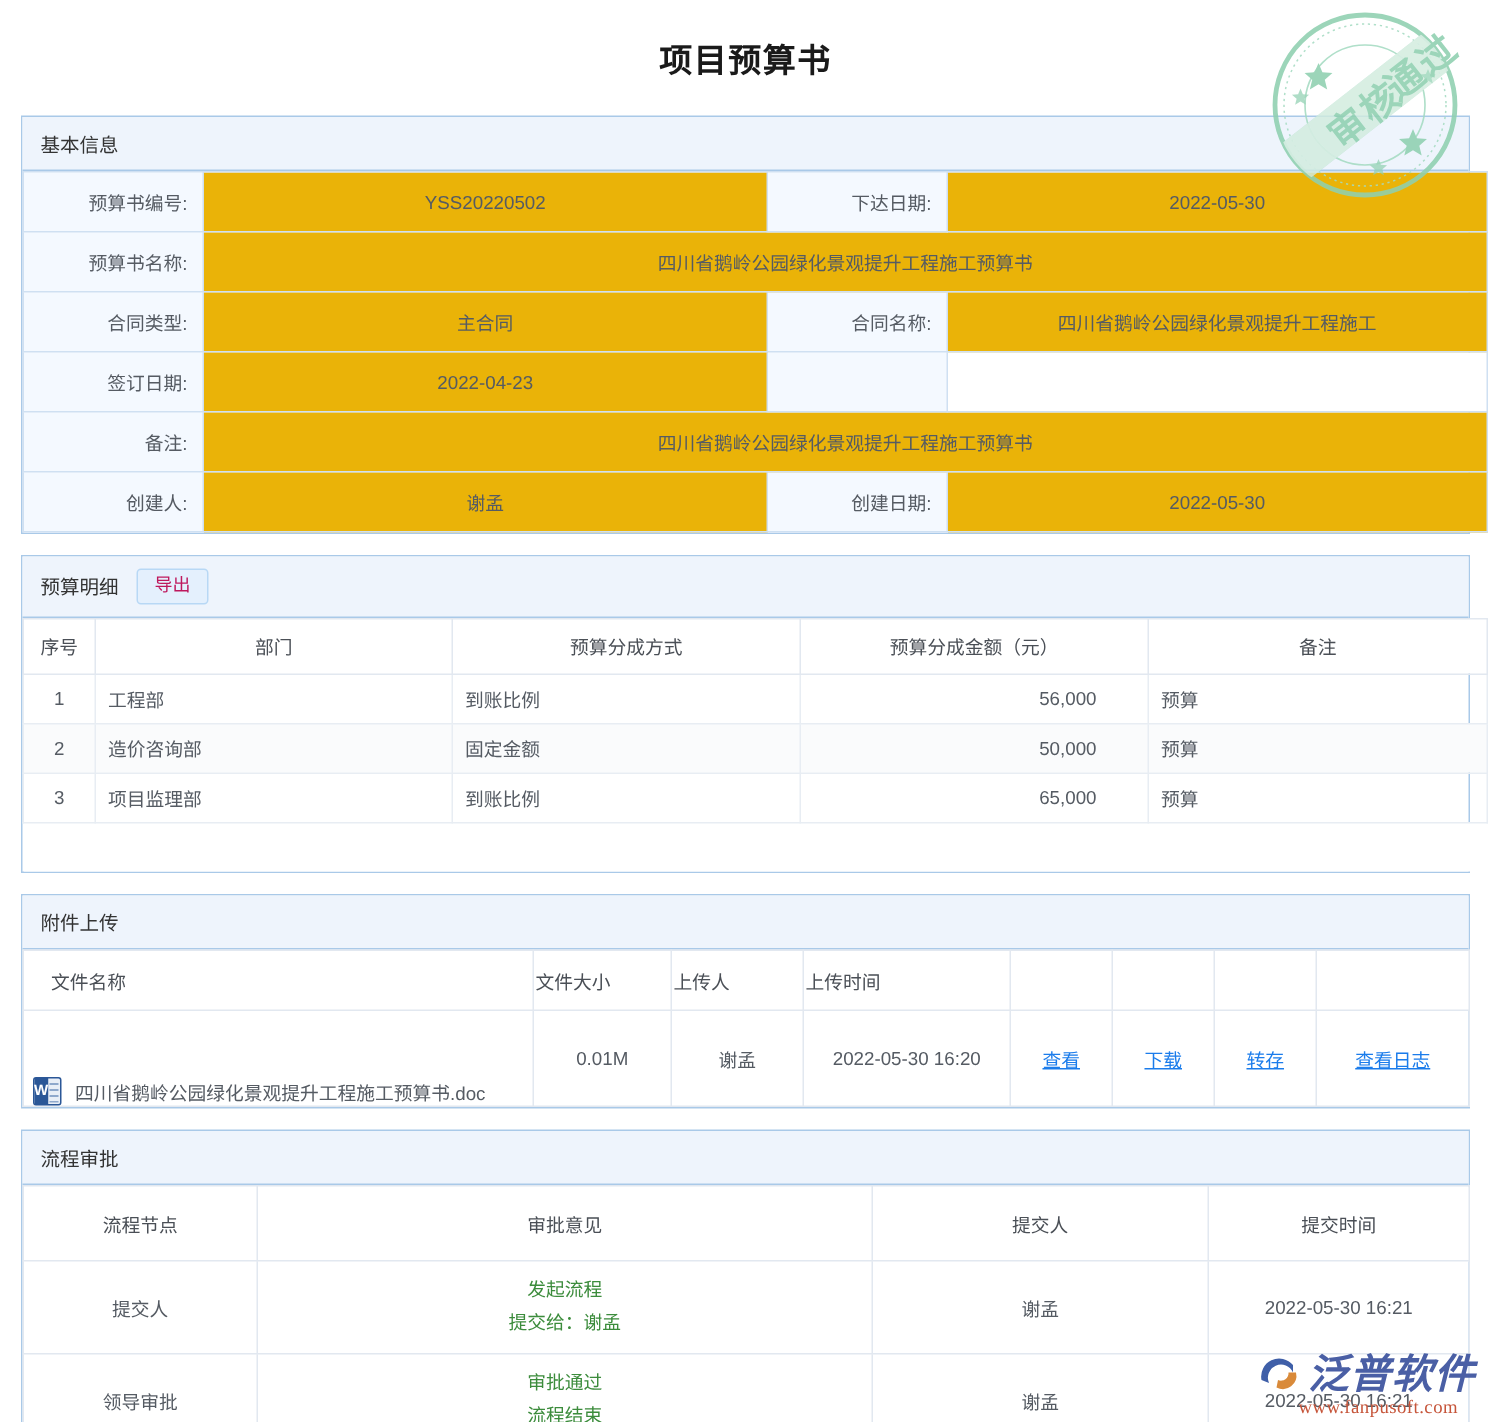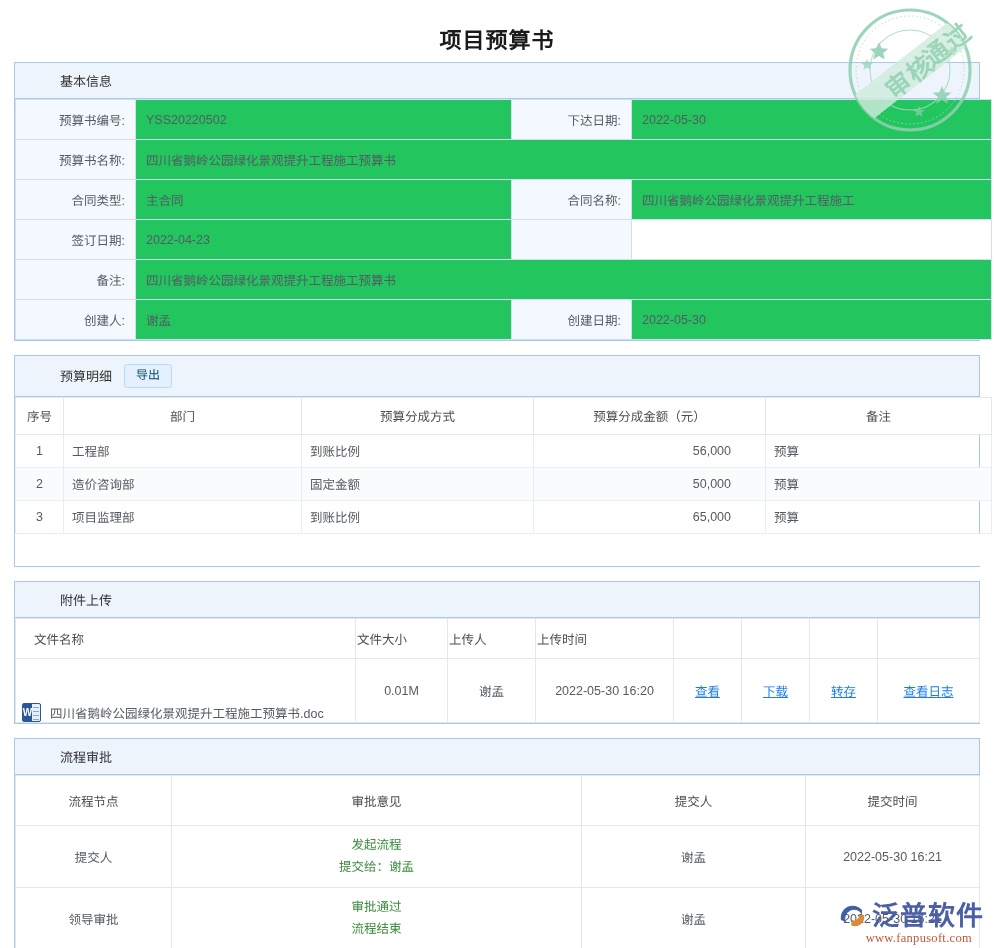--- a/index.html
+++ b/index.html
@@ -17,48 +17,48 @@
     overflow: hidden;
     color: #333333;
   }
 
   
   .page-title {
     text-align: center;
     font-size: 22px;
     font-weight: bold;
     color: #1a1a1a;
-    padding: 22px 0 8px 0;
+    padding: 22px 0 23px 0;
     letter-spacing: 1px;
   }
 
   
   .panel {
     border: 1px solid #a9c9e8;
     margin: 0 14px 14px 14px;
     background: #ffffff;
   }
   .panel-header {
     background: #eef4fc;
     border-bottom: 1px solid #a9c9e8;
     font-size: 13px;
     color: #333333;
     padding: 8px 12px;
     display: flex;
     align-items: center;
     gap: 12px;
     min-height: 31px;
   }
-  .panel-header .hdr-title { font-size: 13px; margin-left: 33px; }
+  .panel-header .hdr-title { font-size: 13px; }
 
   .export-btn {
     background: #e4f0fd;
     border: 1px solid #b8d8f5;
     border-radius: 3px;
-    color: #0c4a6e;
+    color: #be185d;
     font-size: 12px;
     padding: 3px 11px;
     cursor: pointer;
     font-family: inherit;
     line-height: 1.3;
   }
 
   
   table.grid {
     width: 100%;
@@ -75,22 +75,22 @@
     font-weight: normal;
   }
   td.lbl {
     background: #f4f9ff;
     text-align: right;
     color: #4a4f56;
     width: 120px;
     white-space: nowrap;
   }
   td.val {
-    background: #22c55e;
-    text-align: left;
+    background: #eab308;
+    text-align: center;
     color: #555b63;
   }
   td.blank-lbl { background: #f4f9ff; }
   td.blank-val { background: #ffffff; }
 
   
   table.data {
     width: 100%;
     border-collapse: collapse;
     table-layout: fixed;
@@ -231,21 +231,21 @@
 
   
   .watermark {
     position: absolute;
     right: 10px;
     bottom: 4px;
     pointer-events: none;
     text-align: right;
     line-height: 1;
   }
-  .wm-row { display: flex; align-items: center; gap: 4px; justify-content: space-between; }
+  .wm-row { display: flex; align-items: center; gap: 4px; justify-content: space-between; font-style: italic; }
   .wm-logo {
     width: 30px; height: 28px;
     position: relative;
     display: inline-block;
   }
   .wm-text {
     font-size: 27px;
     font-weight: bold;
     color: #4a5fa5;
     letter-spacing: 1px;

